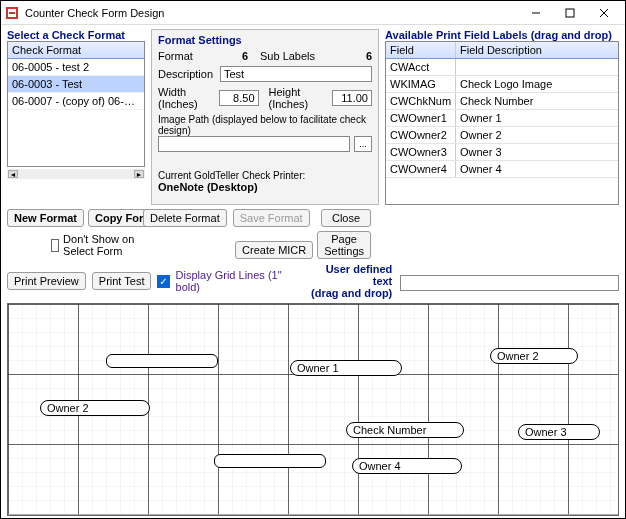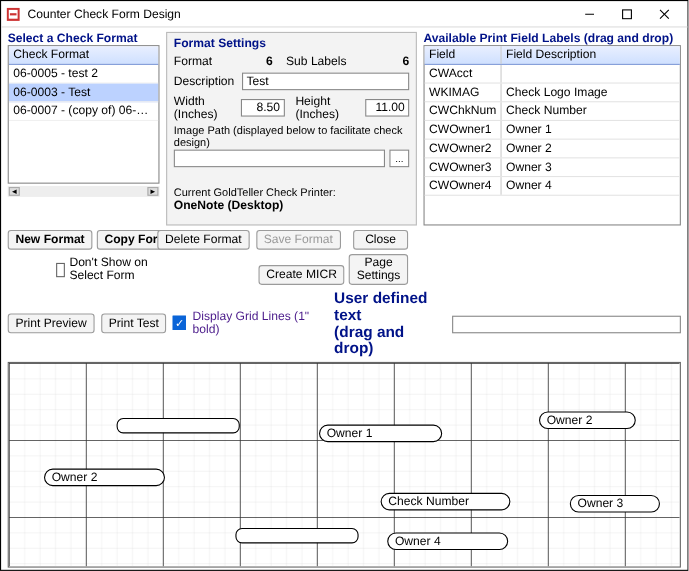--- a/index.html
+++ b/index.html
@@ -34,21 +34,21 @@
   .lbl { font-size:11px; color:#000; }
   .val { font-size:11px; font-weight:bold; }
   .tinput { border:1px solid #888; background:#fff; font-size:11px; padding:1px 3px; height:16px; }
   .fieldtable { border:1px solid #888; font-size:11px; flex:1; background:#fff;}
   .ftrow { display:flex; border-bottom:1px solid #e4e4e4;}
   .ftrow.header { background: linear-gradient(#e9efff,#cfe0ff); border-bottom:1px solid #7a96d6;}
   .ftcell1 { width:70px; padding:2px 4px; border-right:1px solid #ccc;}
   .ftcell2 { flex:1; padding:2px 4px;}
   .midbuttons { display:flex; gap:6px; margin-top:6px; align-items:flex-start;}
   .rightbtns { margin-left:auto; display:flex; flex-direction:column; gap:4px; align-items:flex-end;}
-  .userdef { font-size:14px; font-weight:bold; color:#001288; text-align:left; line-height:1.1;}
+  .userdef { font-size:11px; font-weight:bold; color:#001288; text-align:right; line-height:1.1;}
   .searchbox { border:1px solid #888; height:16px; margin-top:4px; background:#fff;}
   .lowerbar { display:flex; align-items:center; gap:6px; margin-top:4px; }
   .canvas-wrap { flex:1; border:1px solid #666; margin-top:4px; position:relative; overflow:hidden; background:#fff;}
   .grid { position:absolute; inset:0; }
   .designctl { position:absolute; border:1.5px solid #000; border-radius:8px; background:#fff; font-size:11px; padding:1px 6px; display:flex; align-items:center; cursor:move; }
   .blank-ctl { position:absolute; border:1.5px solid #000; border-radius:6px; background:#fff; }
   .browse { width:18px; height:16px; border:1px solid #888; background:#fff; font-size:9px; display:flex; align-items:center; justify-content:center;}
 </style>
 </head>
 <body>

